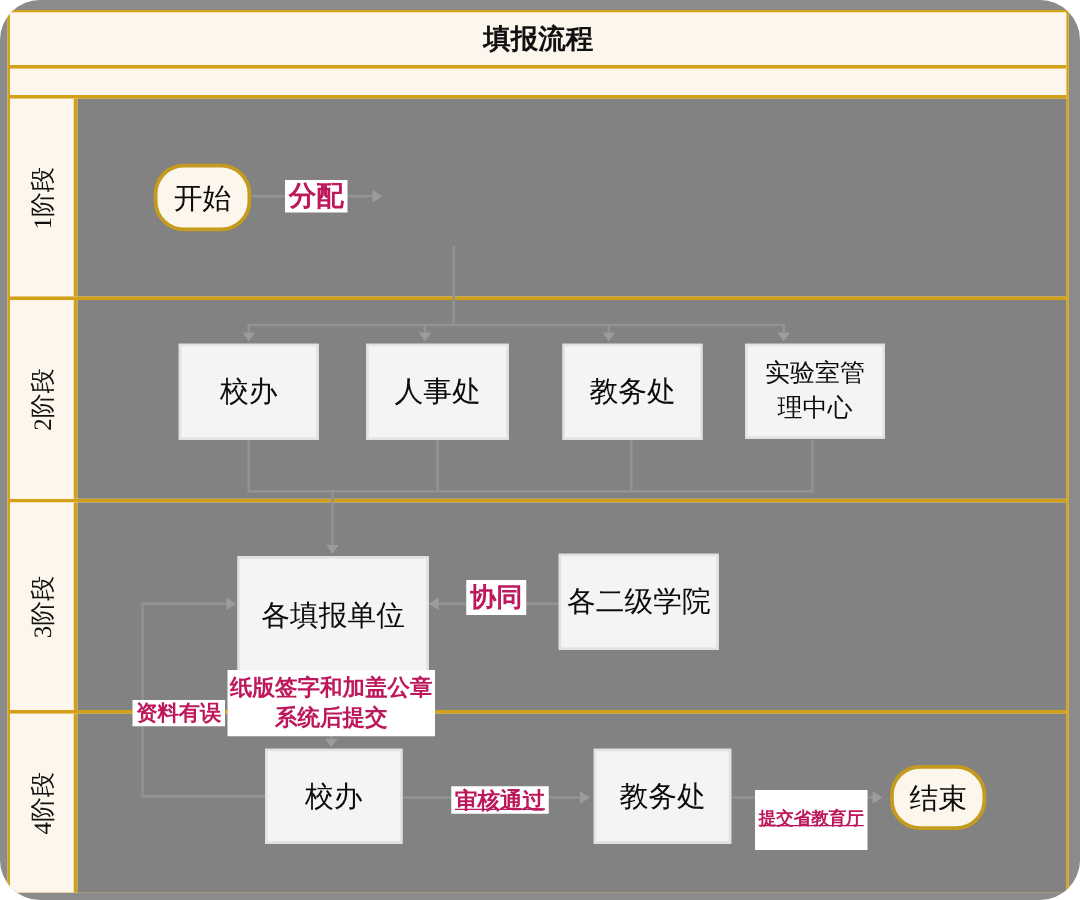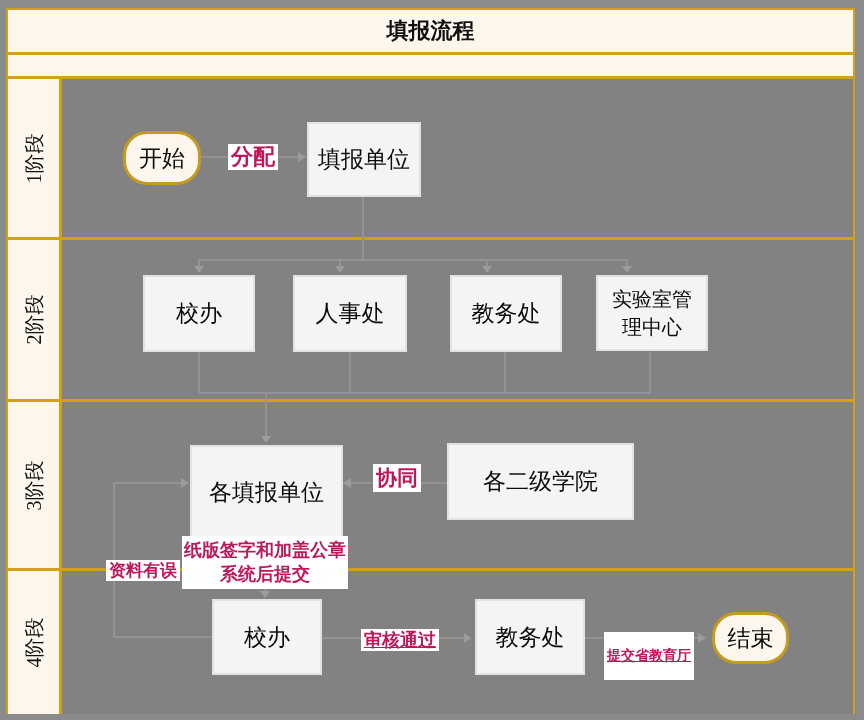--- a/index.html
+++ b/index.html
@@ -1,17 +1,17 @@
 <!DOCTYPE html>
 <html><head>
 <meta charset="utf-8">
 <style>
   html,body{margin:0;padding:0;}
   .canvas{position:relative;width:864px;height:720px;background:#8B8B8B;overflow:hidden;
-          font-family:"Liberation Sans",sans-serif;}
+          font-family:"Liberation Sans",sans-serif;border-radius:32px;}
   .cjk{font-family:"Liberation Serif",serif;}
 
   
   .frame{position:absolute;left:6px;top:8px;width:849px;height:706px;
          border:2px solid #D2A117;background:#FDF6EC;box-sizing:border-box;}
   .title-band{position:absolute;left:8px;top:10px;width:845px;height:45px;
       background:#FDF6EC;border-bottom:3px solid #D2A117;box-sizing:border-box;
       display:flex;align-items:center;justify-content:center;
       font-size:22px;font-weight:bold;color:#111;}
   .band2{position:absolute;left:8px;top:55px;width:845px;height:24px;
@@ -48,21 +48,21 @@
 
   .n-start{left:123px;top:131px;width:78px;height:54px;}
   .n-assign{left:228px;top:144px;padding:0 3px;font-size:22px;line-height:26px;}
   .n-reporting{left:307px;top:122px;width:114px;height:75px;}
   .n-xiaoban2{left:143px;top:275px;width:112px;height:77px;}
   .n-renshi{left:293px;top:275px;width:114px;height:77px;}
   .n-jiaowu2{left:450px;top:275px;width:112px;height:77px;}
   .n-lab{left:596px;top:275px;width:112px;height:76px;font-size:20px;line-height:1.4;padding:0 8px;}
   .n-units{left:190px;top:445px;width:153px;height:94px;}
   .n-collab{left:373px;top:464px;padding:1px 3px;font-size:21px;line-height:26px;}
-  .n-colleges{left:447px;top:443px;width:187px;height:77px;}
+  .n-colleges{left:447px;top:443px;width:128px;height:77px;}
   .n-note{left:182px;top:536px;width:166px;padding:2px 0;font-size:18px;line-height:1.35;}
   .n-note span{display:block;}
   .n-error{left:78px;top:560px;padding:1px 3px;font-size:17px;line-height:19px;margin-left:28px;}
   .n-xiaoban4{left:212px;top:599px;width:110px;height:76px;}
   .n-approve{left:361px;top:629px;padding:1px 3px;font-size:18px;line-height:20px;text-decoration:underline;}
   .n-jiaowu4{left:475px;top:599px;width:110px;height:76px;}
   .n-gov{left:604px;top:632px;padding:16px 3px;font-size:14px;line-height:16px;text-decoration:underline;}
   .n-end{left:712px;top:612px;width:77px;height:52px;}
 </style>
 </head>
@@ -136,21 +136,20 @@
   <div class="arr arr-d" style="left:260px;top:591px;"></div>
 
   <div class="cline" style="left:322px;top:637px;width:146px;height:2px;"></div>
   <div class="arr arr-r" style="left:464px;top:633px;"></div>
 
   <div class="cline" style="left:585px;top:637px;width:118px;height:2px;"></div>
   <div class="arr arr-r" style="left:698px;top:633px;"></div>
 
   <div class="oval n-start cjk">开始</div>
   <div class="rlabel n-assign cjk">分配</div>
-  <div class="node n-reporting cjk">填报单位</div>
 
   <div class="node n-xiaoban2 cjk">校办</div>
   <div class="node n-renshi cjk">人事处</div>
   <div class="node n-jiaowu2 cjk">教务处</div>
   <div class="node n-lab cjk">实验室管理中心</div>
 
   <div class="node n-units cjk">各填报单位</div>
   <div class="rlabel n-collab cjk">协同</div>
   <div class="node n-colleges cjk">各二级学院</div>
 

